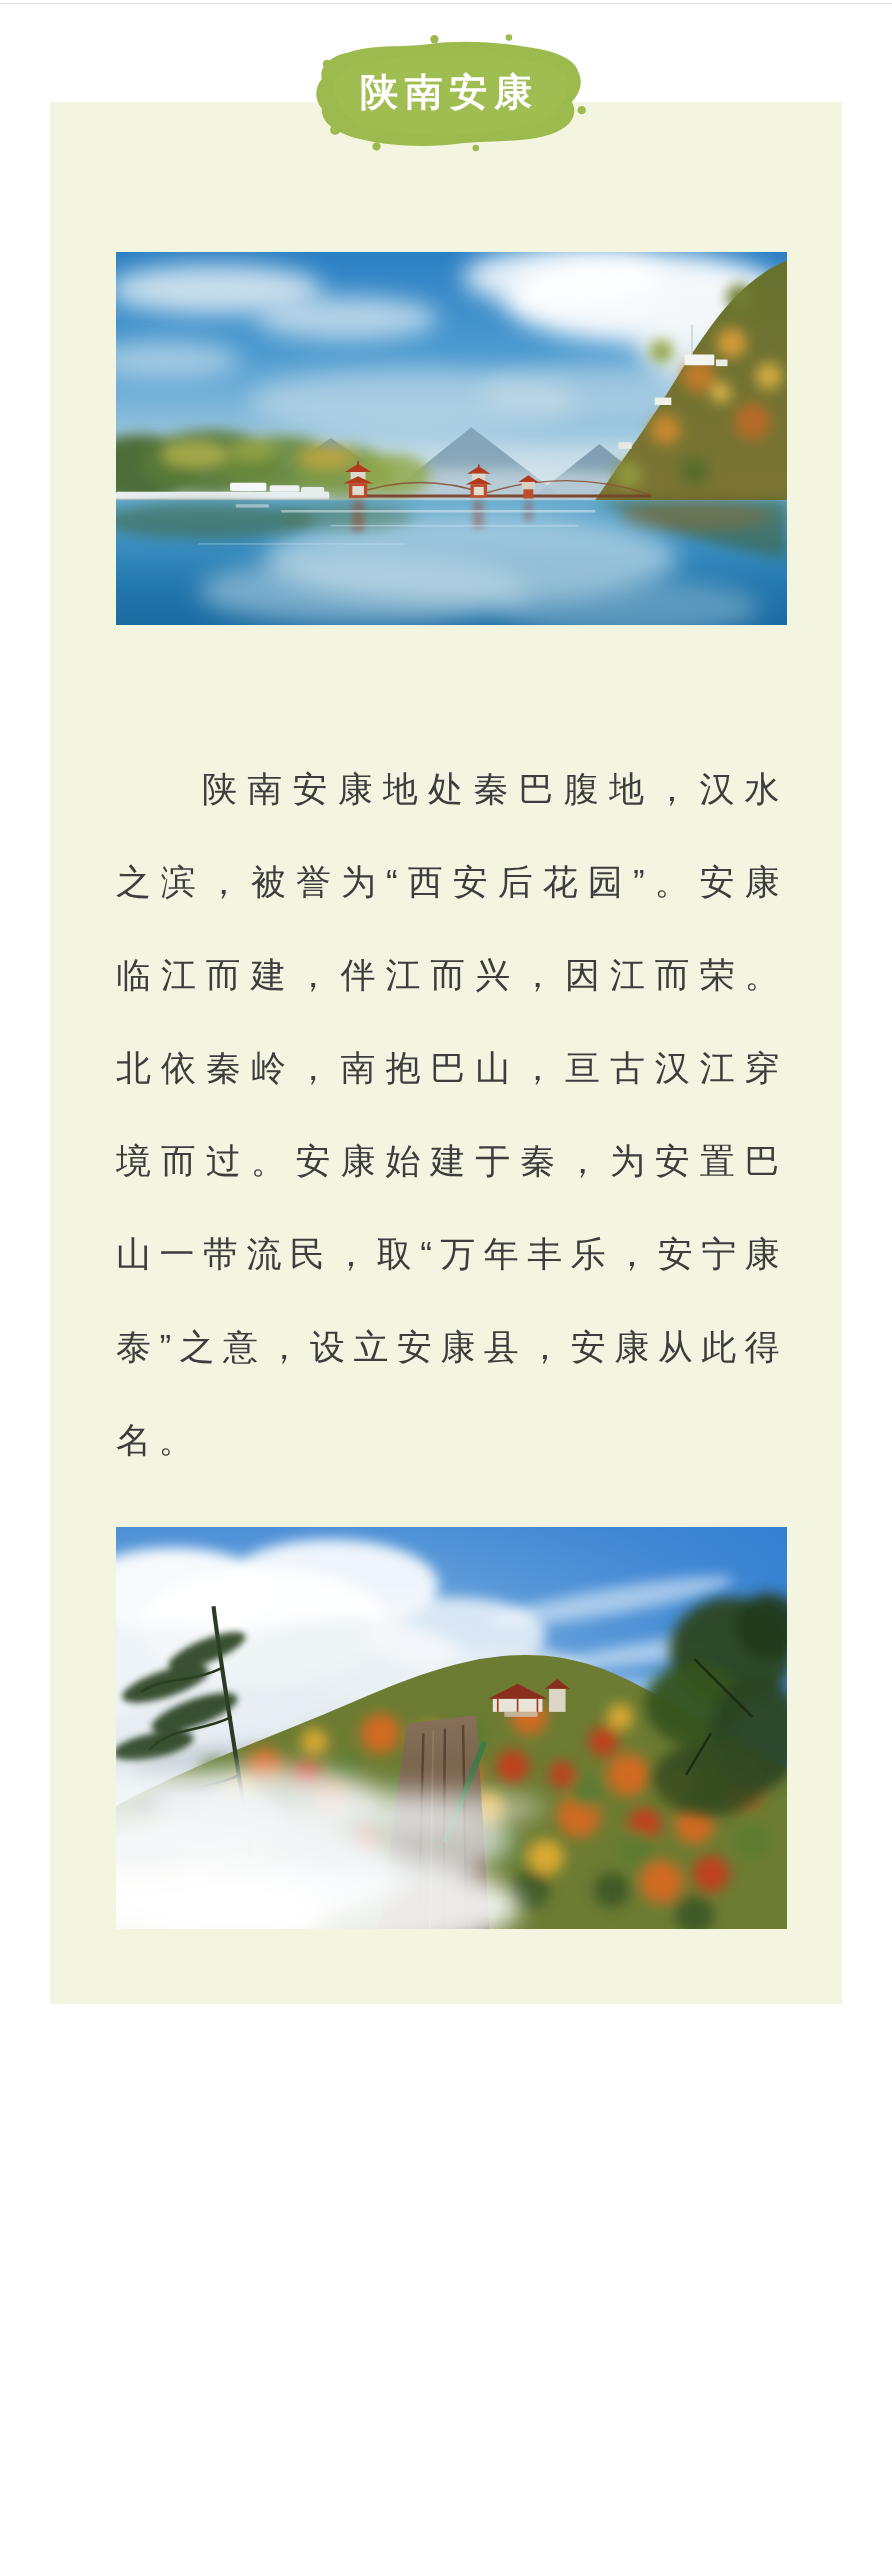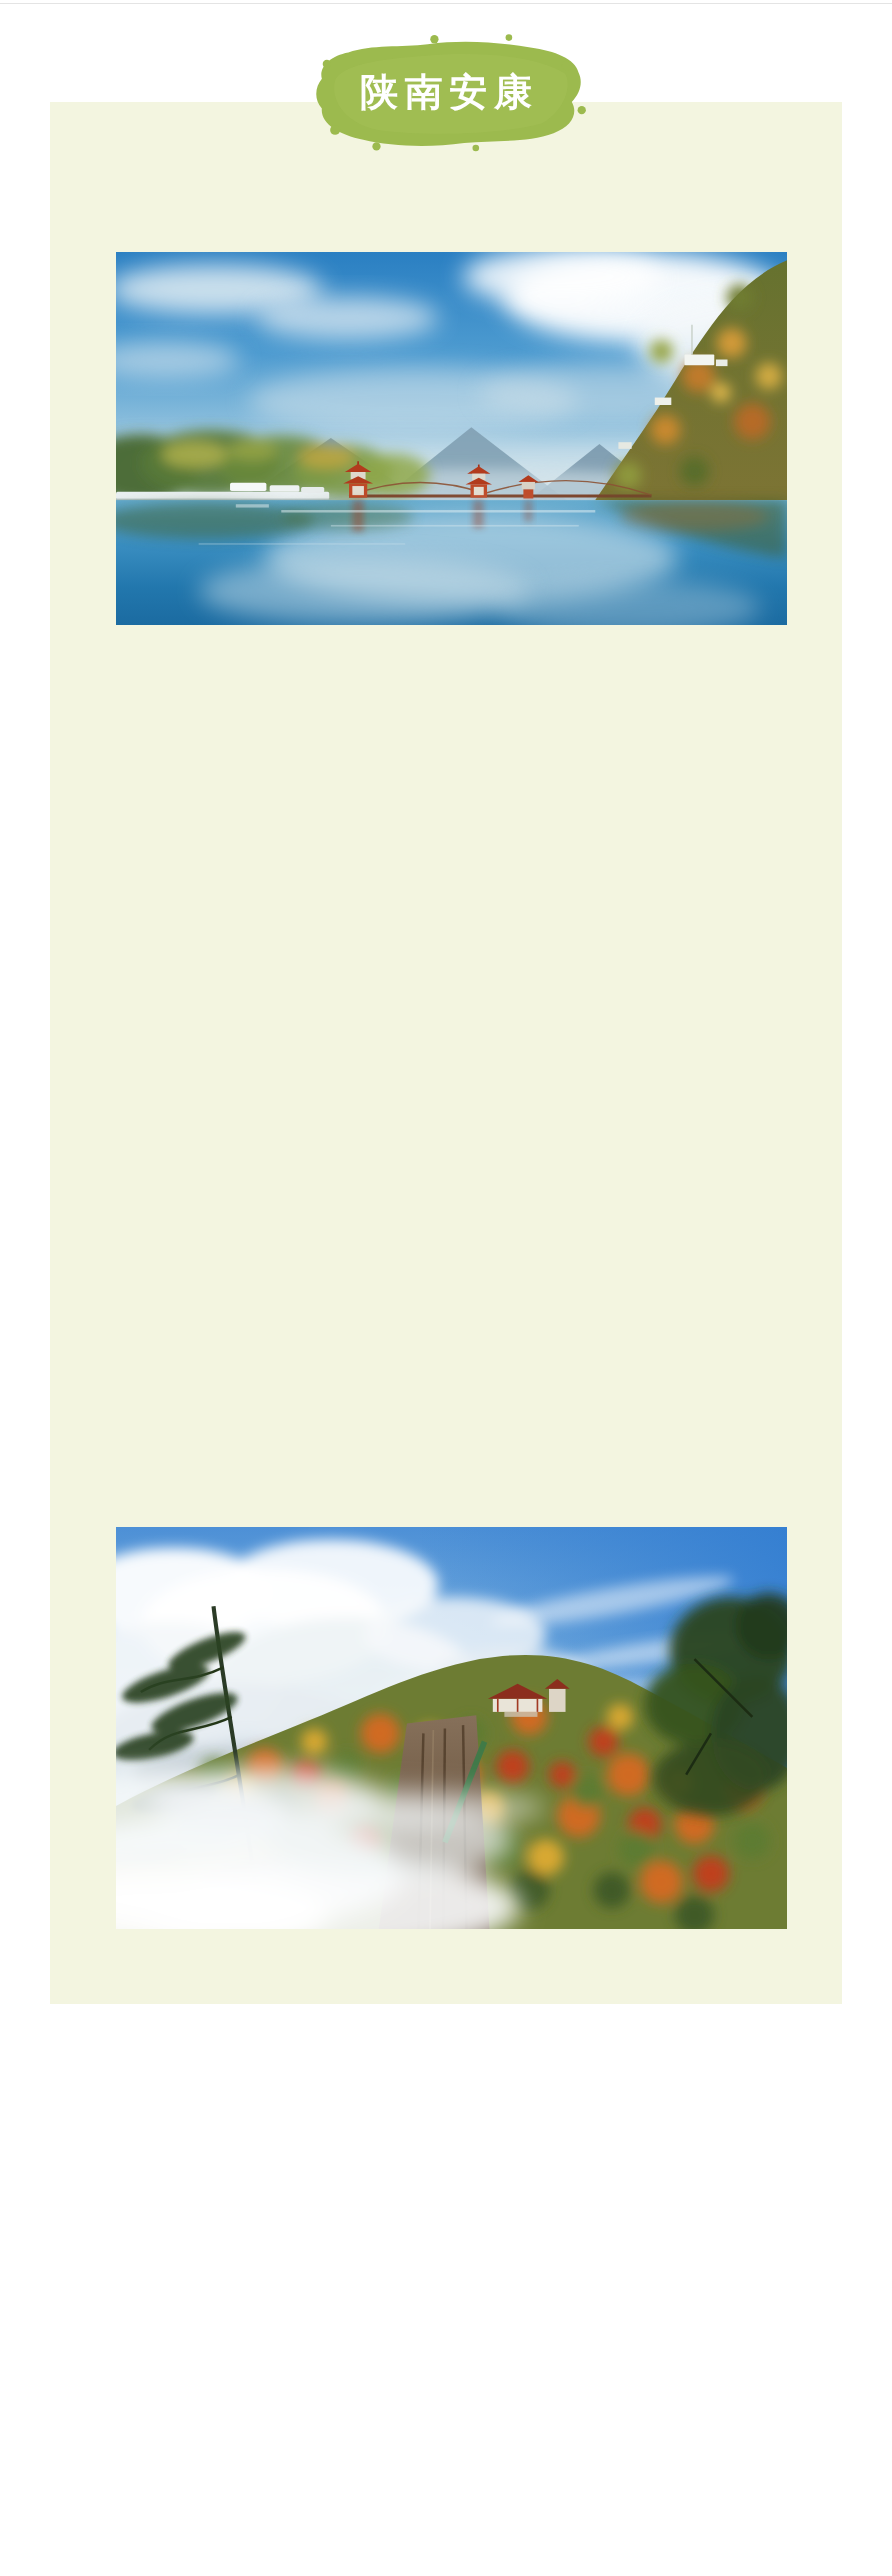--- a/index.html
+++ b/index.html
@@ -162,20 +162,21 @@
       <rect x="286" y="300" width="14" height="38" fill="#a03d24" opacity="0.45" filter="url(#b4)"></rect>
       <rect x="432" y="300" width="13" height="34" fill="#a03d24" opacity="0.4" filter="url(#b4)"></rect>
       <rect x="494" y="300" width="10" height="26" fill="#a03d24" opacity="0.35" filter="url(#b4)"></rect>
       <rect x="200" y="312" width="380" height="3" fill="#eaf4f6" opacity="0.5"></rect>
       <rect x="260" y="330" width="300" height="2" fill="#dcebf0" opacity="0.4"></rect>
       <rect x="100" y="352" width="250" height="2" fill="#cfe2ea" opacity="0.3"></rect>
       <rect x="145" y="305" width="40" height="4" fill="#e8f0f2" opacity="0.5"></rect>
     </svg>
   </div>
 
+  <p class="para para-1">陕南安康地处秦巴腹地，汉水之滨，被誉为“西安后花园”。安康临江而建，伴江而兴，因江而荣。北依秦岭，南抱巴山，亘古汉江穿境而过。安康始建于秦，为安置巴山一带流民，取“万年丰乐，安宁康泰”之意，设立安康县，安康从此得名。</p>
 
   <div class="photo photo-2">
     <svg viewBox="0 0 812 487" preserveAspectRatio="none">
       <defs>
         <linearGradient id="sky2" x1="0" y1="0" x2="0" y2="1">
           <stop offset="0" stop-color="#4d90d6"></stop>
             <stop offset="0.45" stop-color="#77aede"></stop>
           <stop offset="0.8" stop-color="#a9cbe4"></stop>
             <stop offset="1" stop-color="#c3dcea"></stop>
         </linearGradient>

